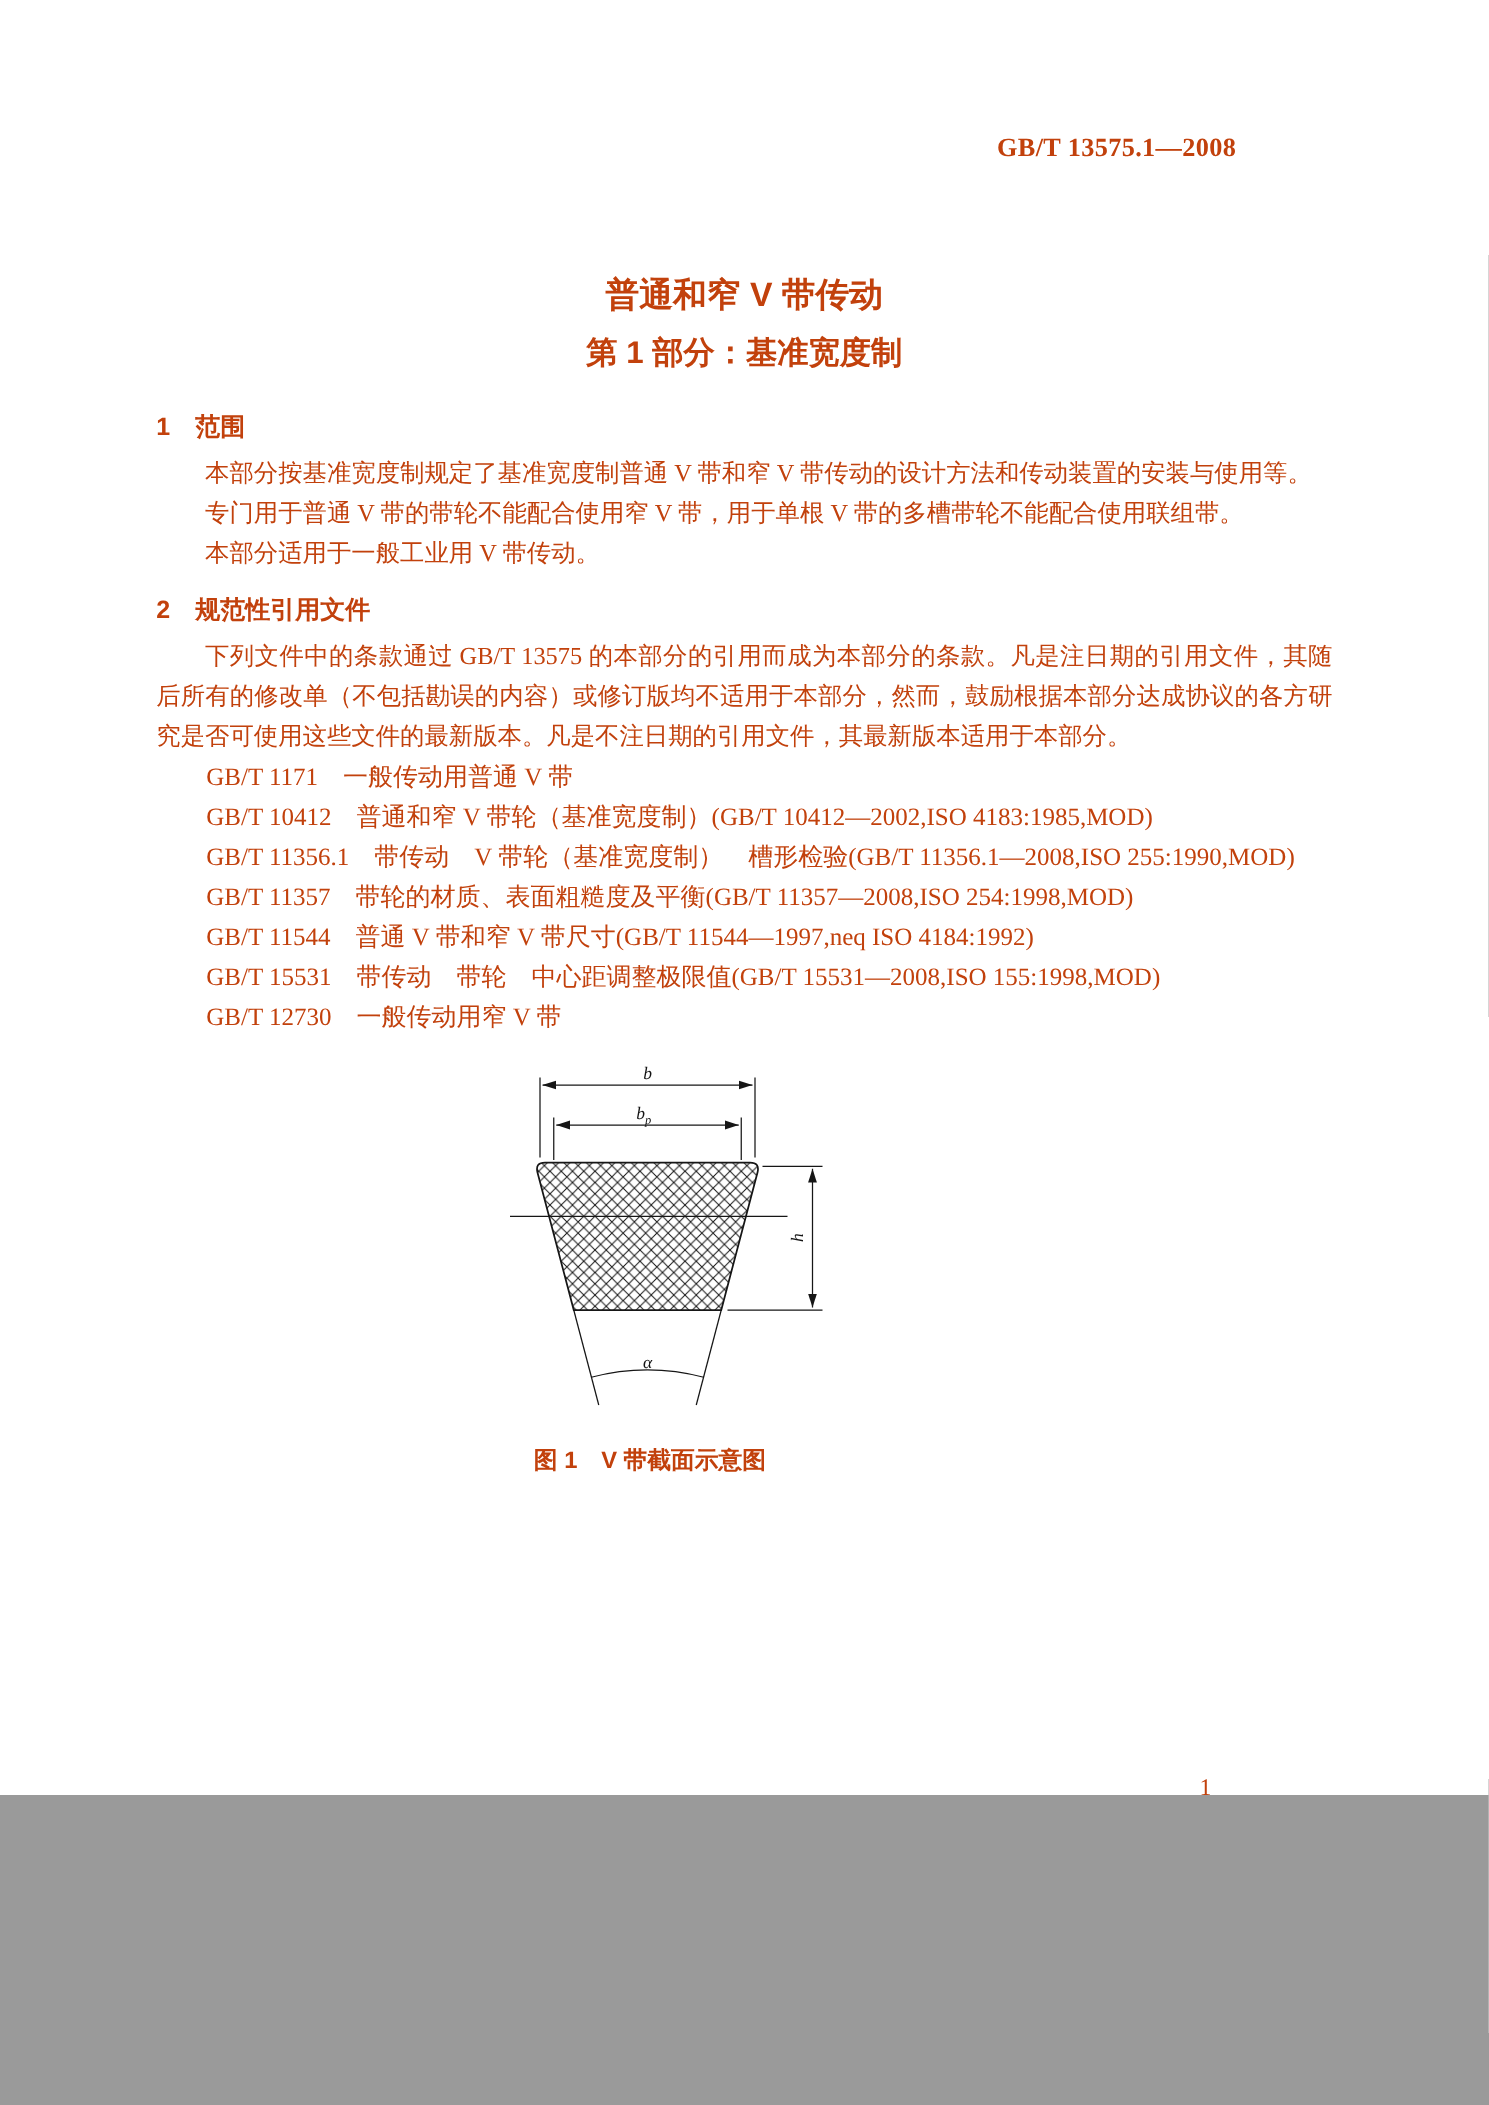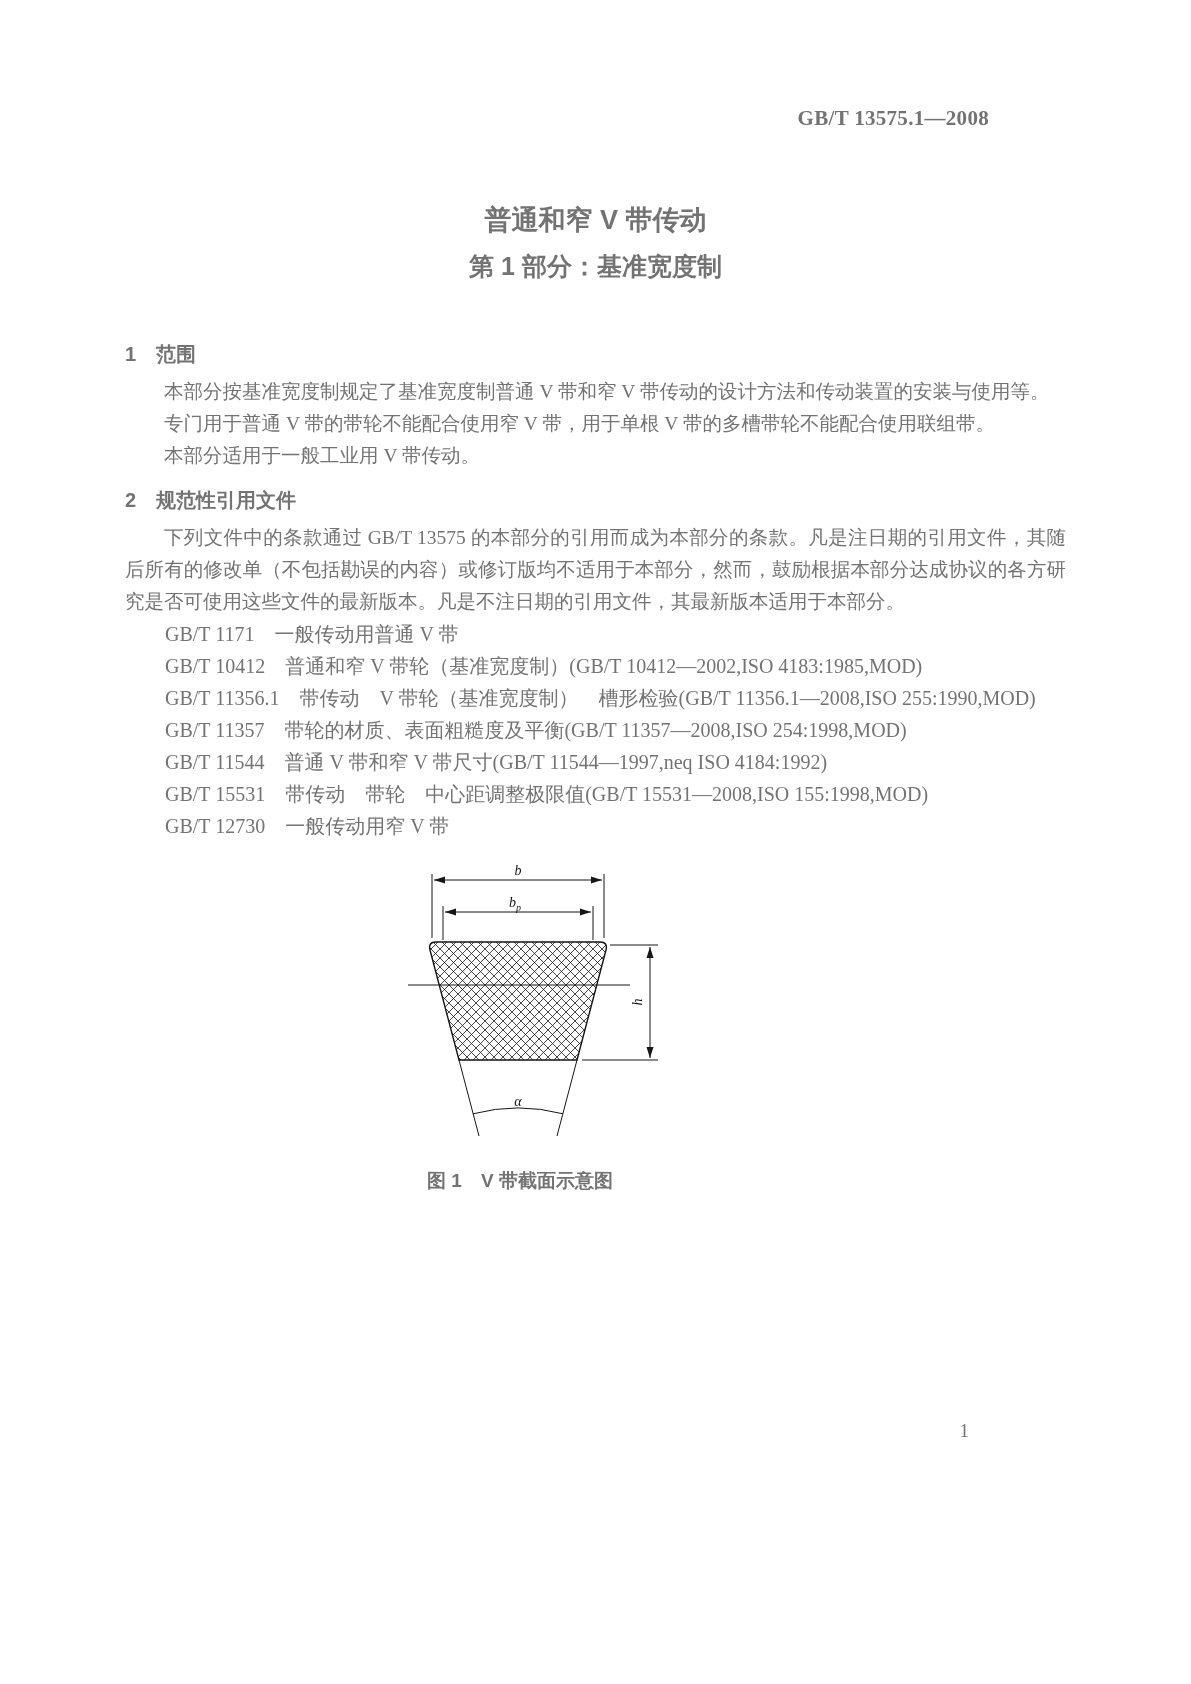--- a/index.html
+++ b/index.html
@@ -1,36 +1,36 @@
 <!DOCTYPE html>
 <html><head>
 <meta charset="utf-8">
 <style>
   * { box-sizing: border-box; }
   html, body { margin: 0; padding: 0; background: #9a9a9a; }
   .page {
-    width: 1191px; height: 1684px;
+    width: 1191px; height: 1436px;
     background: #ffffff;
     position: relative;
     margin: 0 auto;
     font-family: "Liberation Serif", "DejaVu Serif", serif;
-    color: #737373;
+    color: #c2410c;
     overflow: hidden;
   }
   .doc-number {
     position: absolute;
     top: 106px; right: 202px;
     font-weight: bold;
     font-size: 21px;
     letter-spacing: 0.3px;
     font-family: "Liberation Serif", serif;
   }
   .content {
     position: absolute;
-    left: 125px; top: 0;
+    left: 125px; top: 16px;
     width: 941px;
   }
   .title-l1 {
     margin: 200px 0 0 0;
     text-align: center;
     font-family: "Liberation Sans", sans-serif;
     font-weight: bold;
     font-size: 27px;
     line-height: 40px;
   }
@@ -42,21 +42,21 @@
     font-size: 25px;
     line-height: 36px;
   }
   .sec-h {
     font-family: "Liberation Sans", sans-serif;
     font-weight: bold;
     font-size: 20px;
     line-height: 28px;
     margin: 0;
   }
-  .mt-s1   { margin-top: 56px; }
+  .mt-s1   { margin-top: 28px; }
   .mt-s2   { margin-top: 14px; }
   .mt-s3   { margin-top: 12px; }
   .mt-s31  { margin-top: 12px; }
   .body {
     font-size: 19.5px;
     line-height: 32px;
     margin: 0;
     text-align: justify;
   }
   .ind { text-indent: 2em; }

